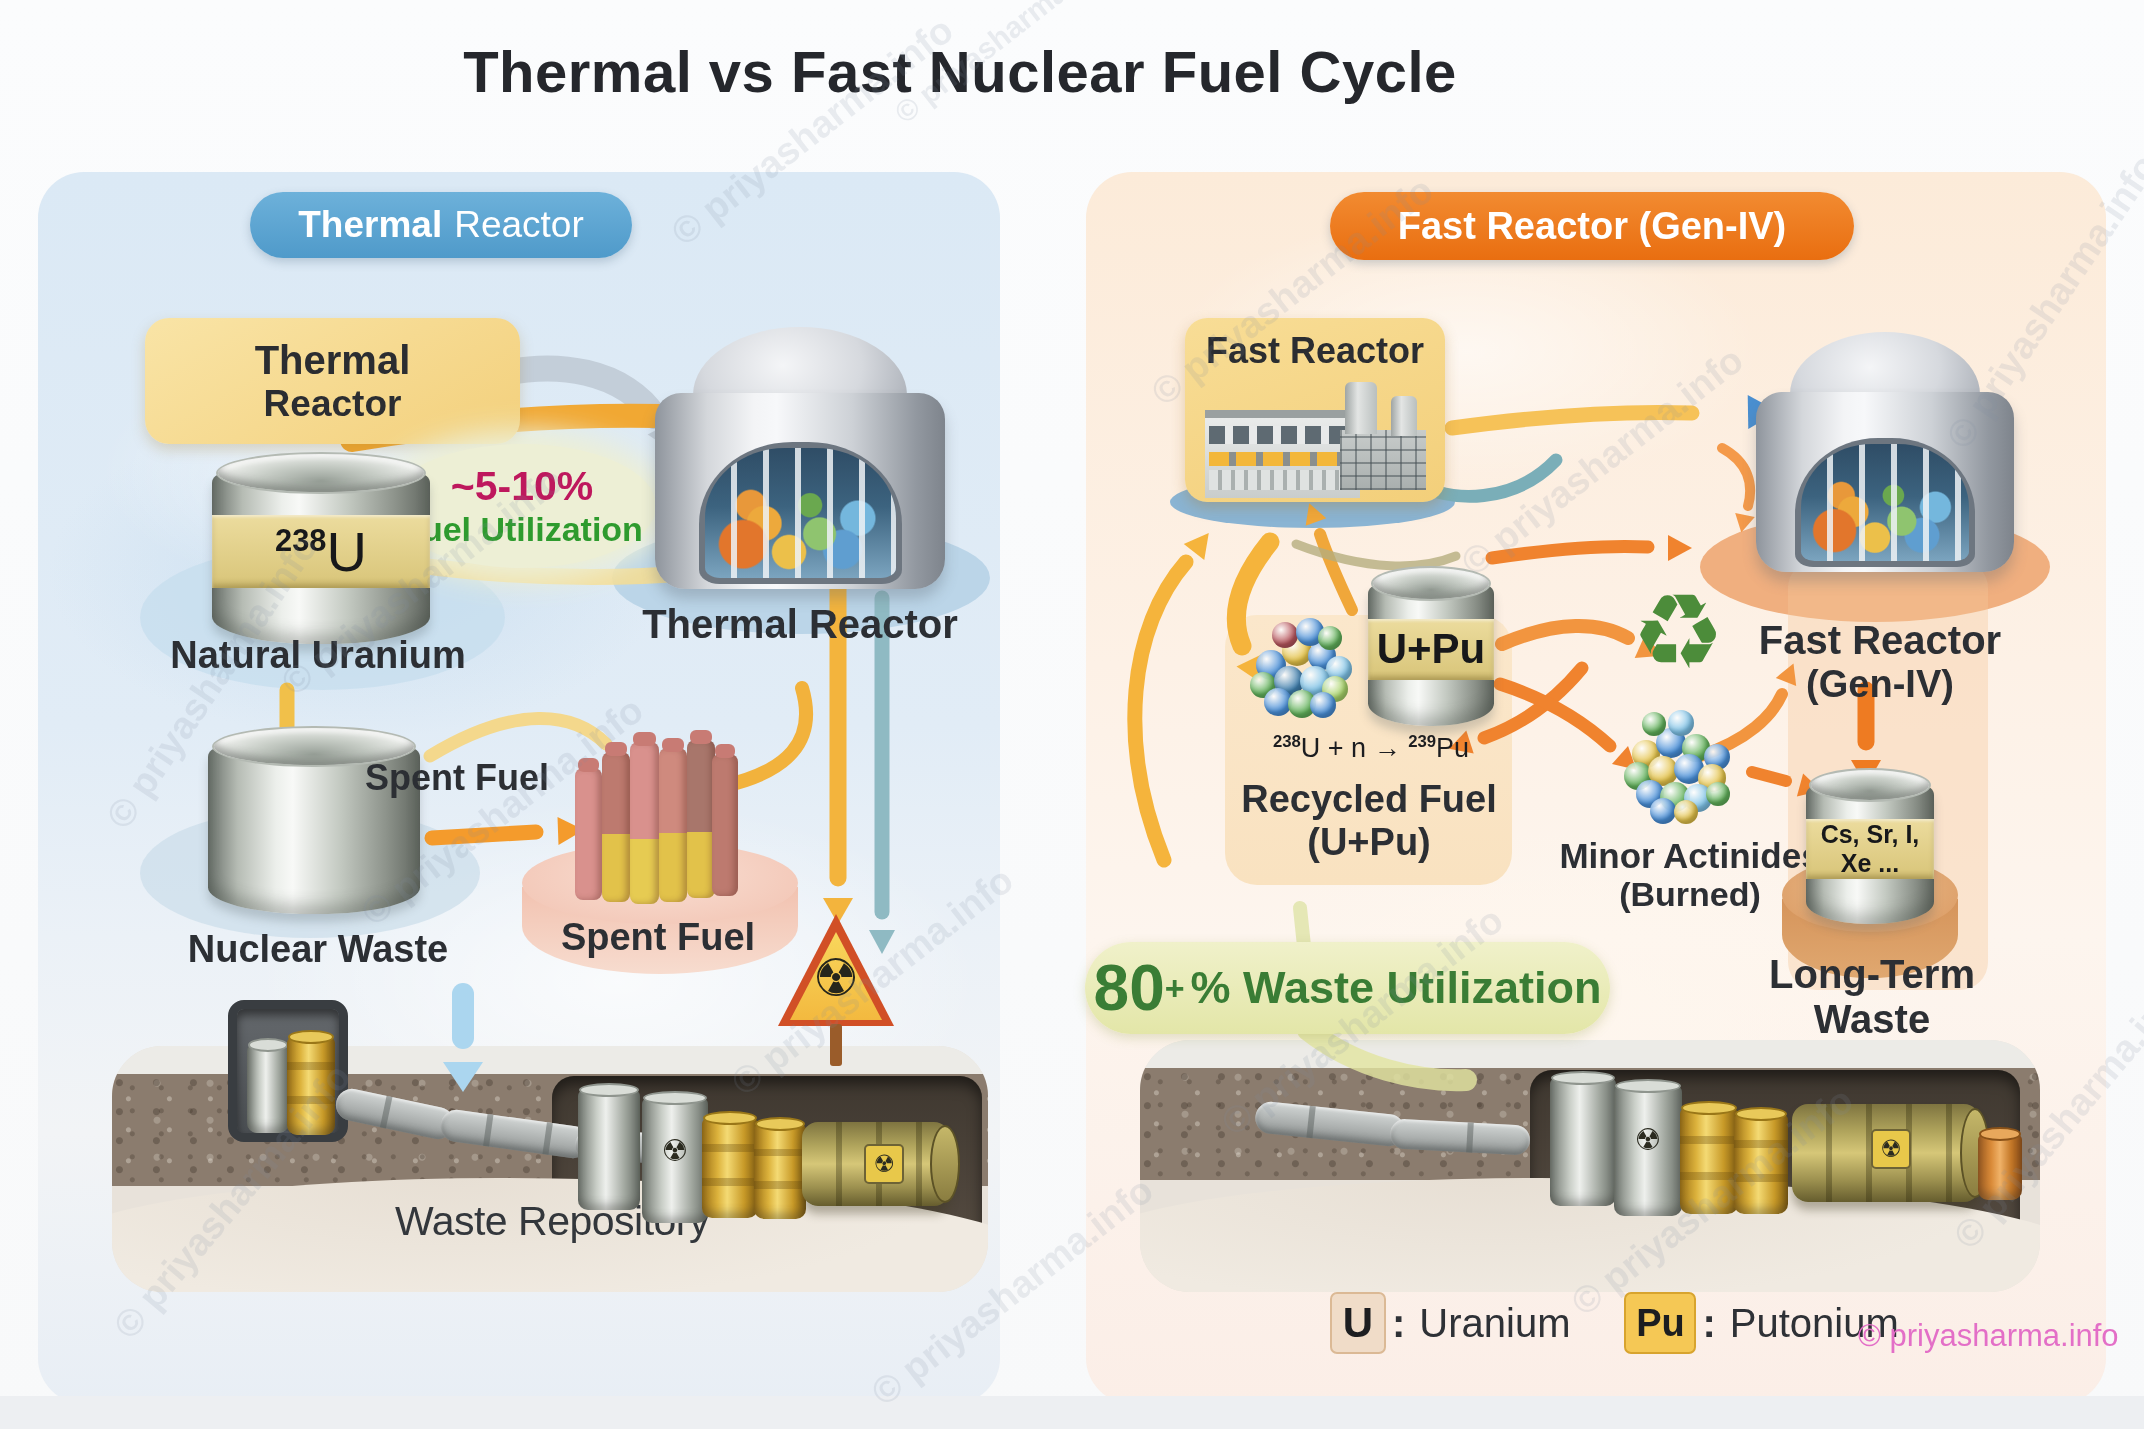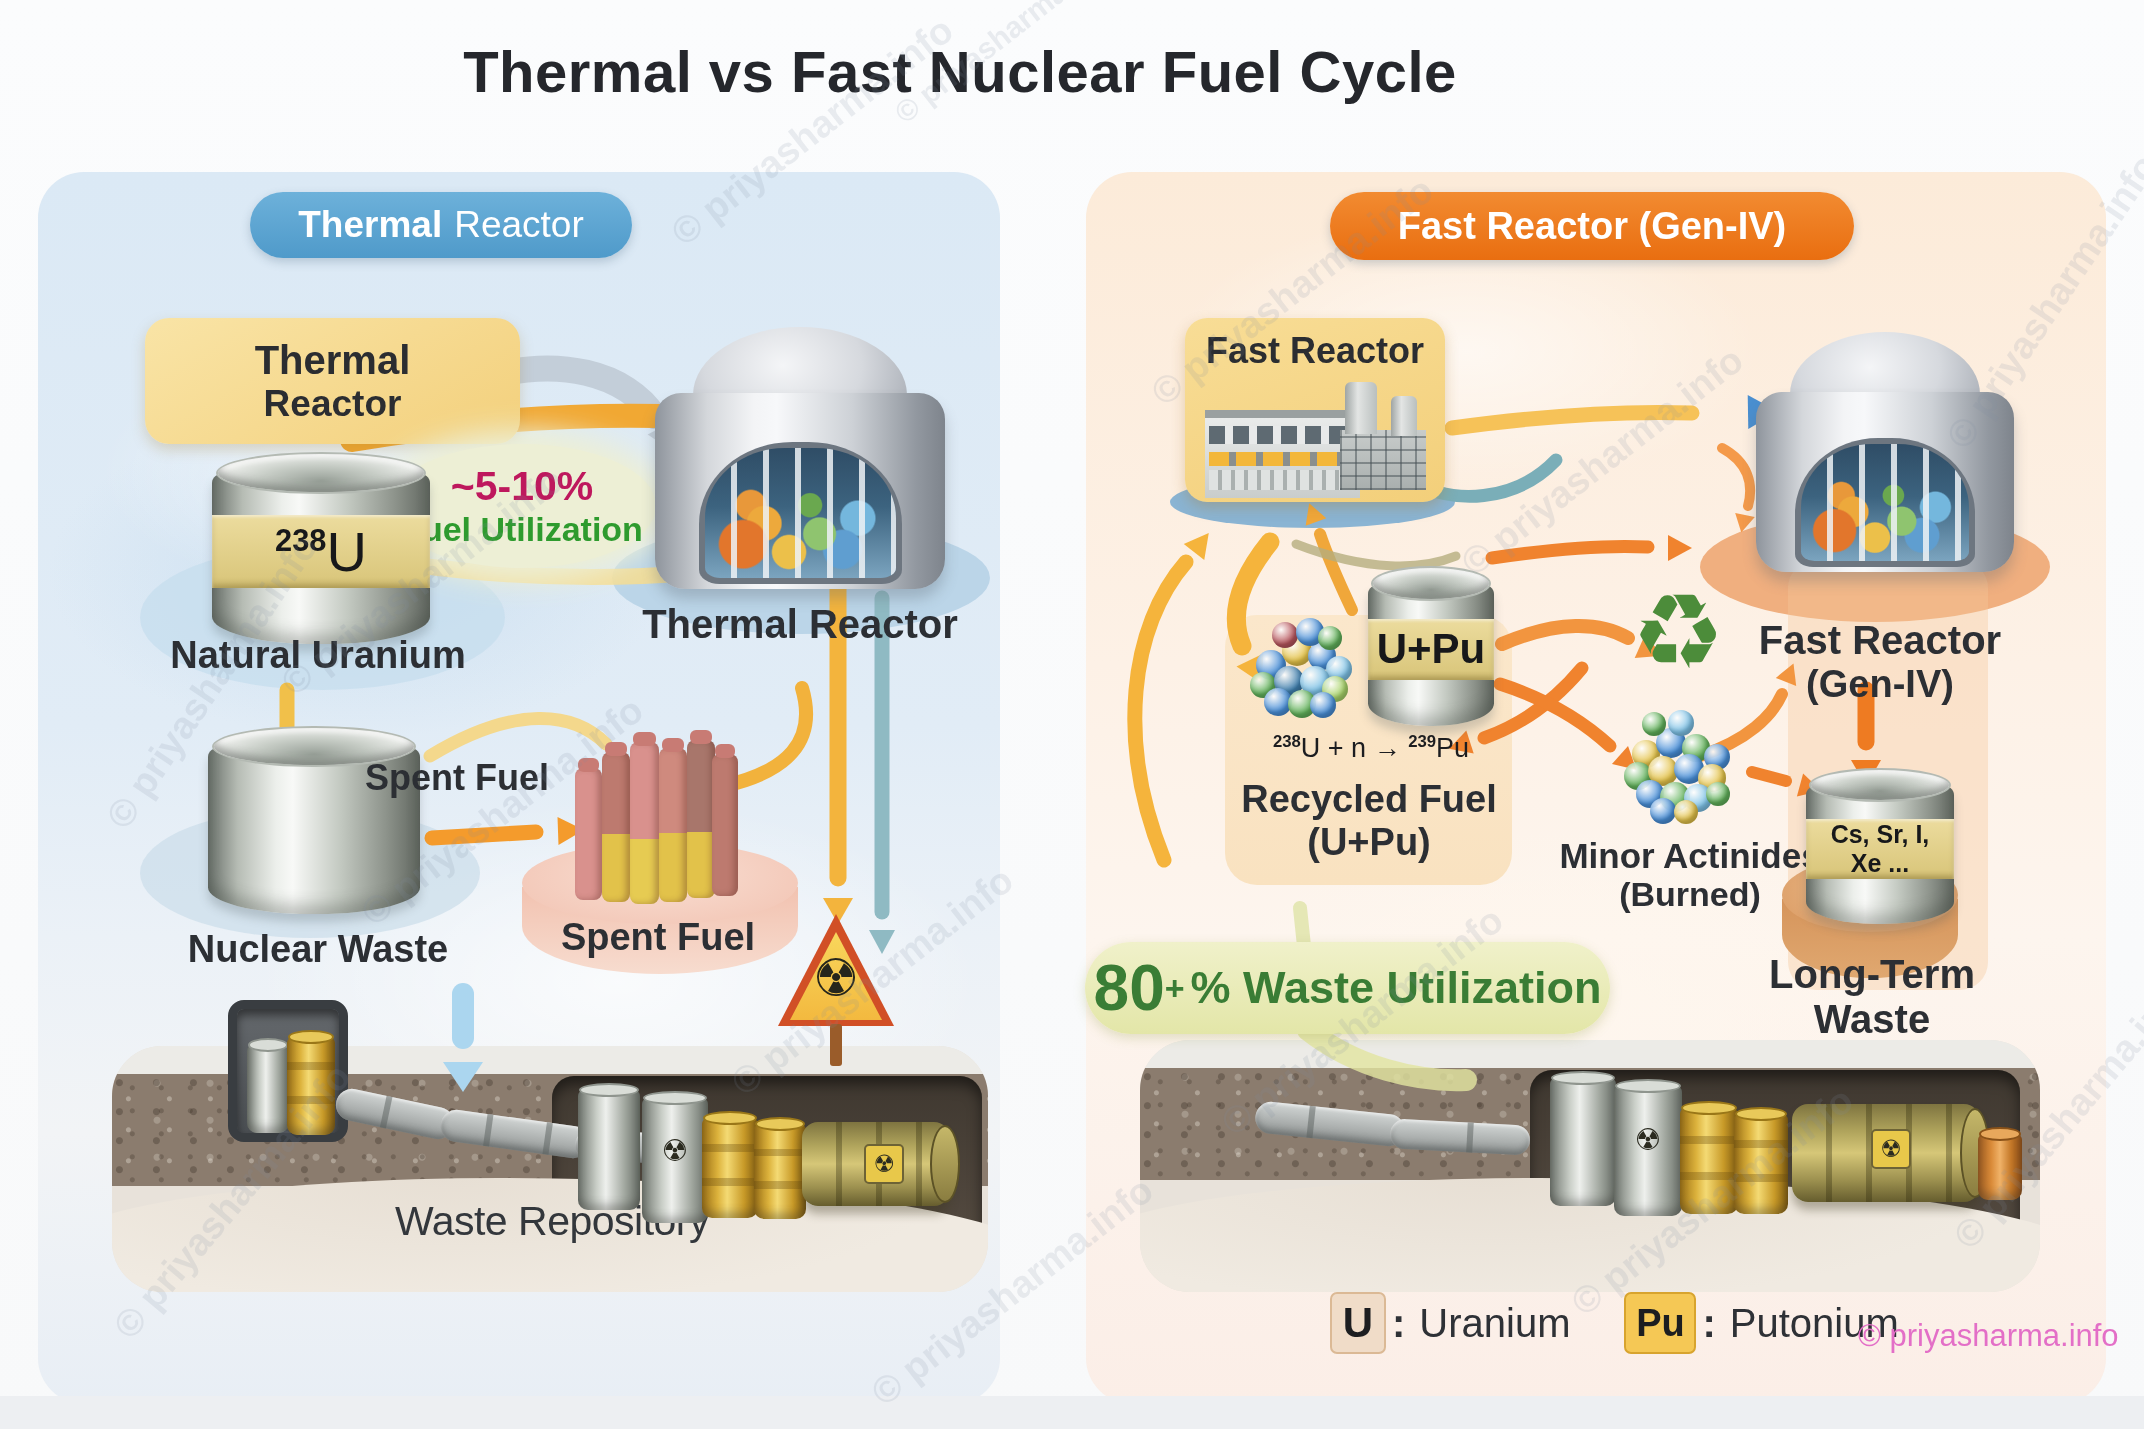--- a/index.html
+++ b/index.html
@@ -447,21 +447,21 @@
       <span style="left: 28px; top: 88px; width: 26px; height: 26px; background: radial-gradient(circle at 35% 30%, rgba(255, 255, 255, 0.9), rgb(74, 144, 217) 60%);"></span>
       <span style="left: 52px; top: 90px; width: 24px; height: 24px; background: radial-gradient(circle at 35% 30%, rgba(255, 255, 255, 0.9), rgb(228, 195, 74) 60%);"></span>
       <span style="left: 20px; top: 2px; width: 24px; height: 24px; background: radial-gradient(circle at 35% 30%, rgba(255, 255, 255, 0.9), rgb(98, 179, 92) 60%);"></span>
       <span style="left: 46px; top: 0px; width: 26px; height: 26px; background: radial-gradient(circle at 35% 30%, rgba(255, 255, 255, 0.9), rgb(127, 195, 232) 60%);"></span>
     </div>
   <div class="t z4" style="left:1555px;top:836px;width:270px;font-size:35px;font-weight:600;">
     <div>Minor Actinides</div>
     <div style="font-size:34px;">(Burned)</div>
   </div>
 
-  <div class="can z4" style="left:1806px;top:768px;width:148px;height:156px;">
+  <div class="can z4" style="left:1806px;top:768px;width:128px;height:156px;">
     <div class="can-body"></div>
       <div class="can-rim"></div>
     <div class="can-band" style="font-size:25px;font-weight:600;line-height:1.15;">
       <div>Cs, Sr, I,</div>
       <div>Xe ...</div>
     </div>
   </div>
   <div class="t z4" style="left:1762px;top:952px;width:220px;font-size:40px;font-weight:600;">
     <div>Long-Term</div>
     <div>Waste</div>

